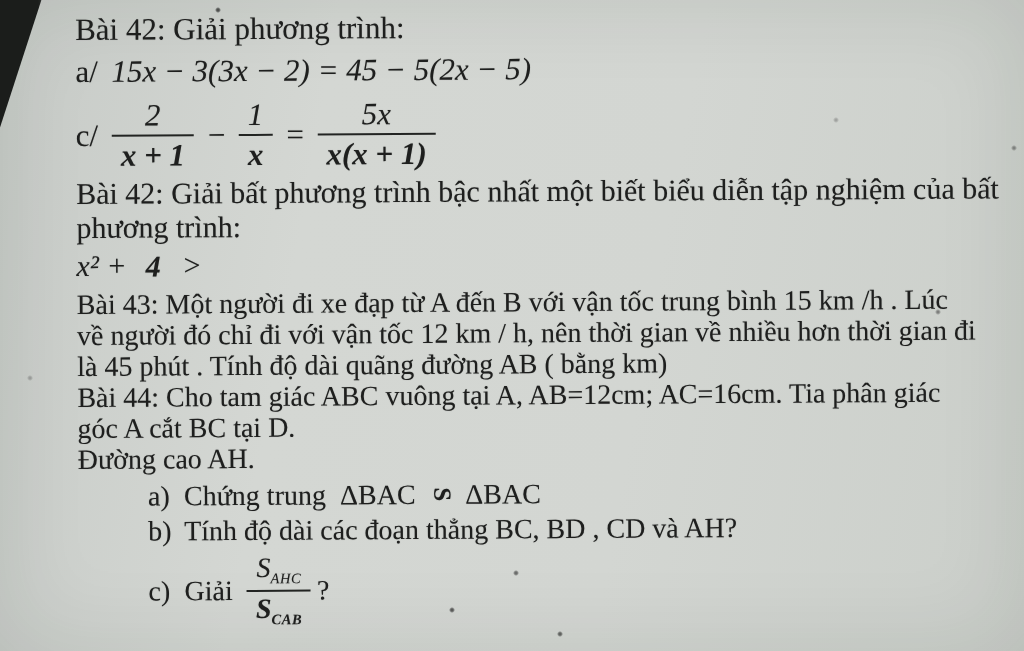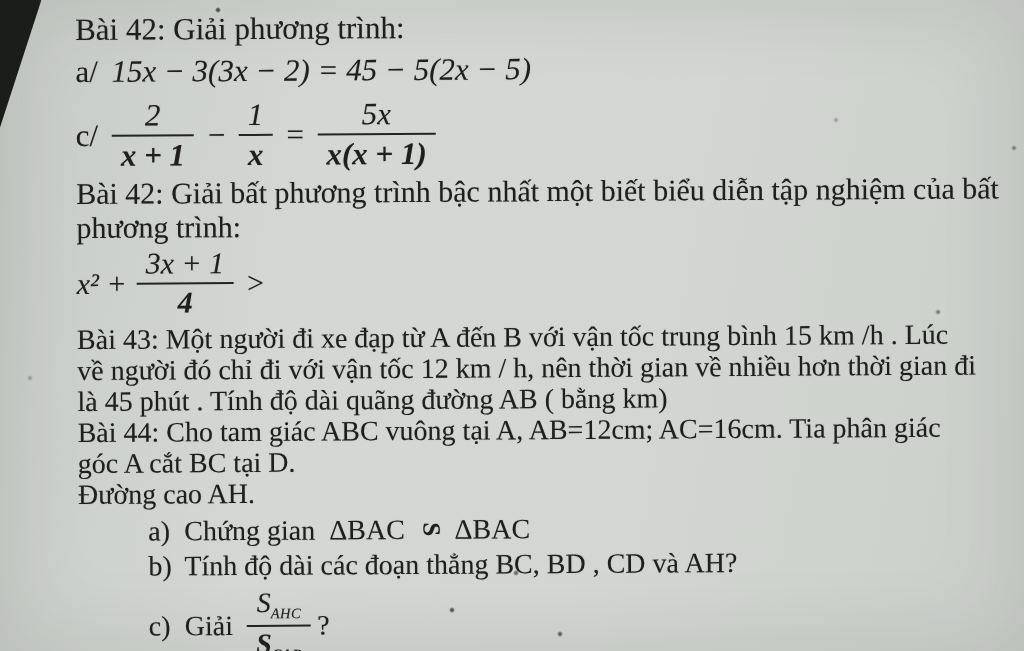--- a/index.html
+++ b/index.html
@@ -92,39 +92,38 @@
         <span class="den">x(x + 1)</span>
       </span>
     </div>
 
     <div class="line size-lg gap6">Bài 42: Giải bất phương trình bậc nhất một  biết biểu diễn tập nghiệm của bất</div>
     <div class="line size-lg">phương trình:</div>
 
     <div class="line size-lg eq-row gap4">
       <span class="math">x² +</span>
       <span class="frac math" style="margin-left:10px;">
-        <span class="num">3x + 1</span>
         <span class="den">4</span>
       </span>
       <span class="op math">&gt;</span>
     </div>
 
     <div class="line gap6">
       <b>Bài 43:</b><span>  Một người đi xe đạp từ A đến B với vận tốc trung bình 15 km /h .  Lúc</span>
     </div>
     <div class="line">về người đó chỉ đi với vận tốc 12 km / h, nên thời gian về nhiều hơn thời gian đi</div>
     <div class="line">là  45 phút . Tính độ dài quãng đường AB ( bằng km)</div>
 
     <div class="line">Bài 44: Cho tam giác ABC vuông tại A, AB=12cm; AC=16cm. Tia phân giác</div>
     <div class="line">góc A  cắt BC tại D.</div>
     <div class="line">Đường cao AH.</div>
 
     <div class="line indent eq-row gap6">
       <span class="part-label">a)</span>
-      <span>Chứng gian</span>
+      <span>Chứng trung</span>
       <span class="tri" style="margin-left:14px;">ΔBAC</span>
       <span class="sim-rot">S</span>
       <span class="tri">ΔBAC</span>
     </div>
 
     <div class="line indent eq-row gap4">
       <span class="part-label">b)</span>
       <span>Tính độ dài các đoạn thẳng BC, BD , CD và AH?</span>
     </div>
 

